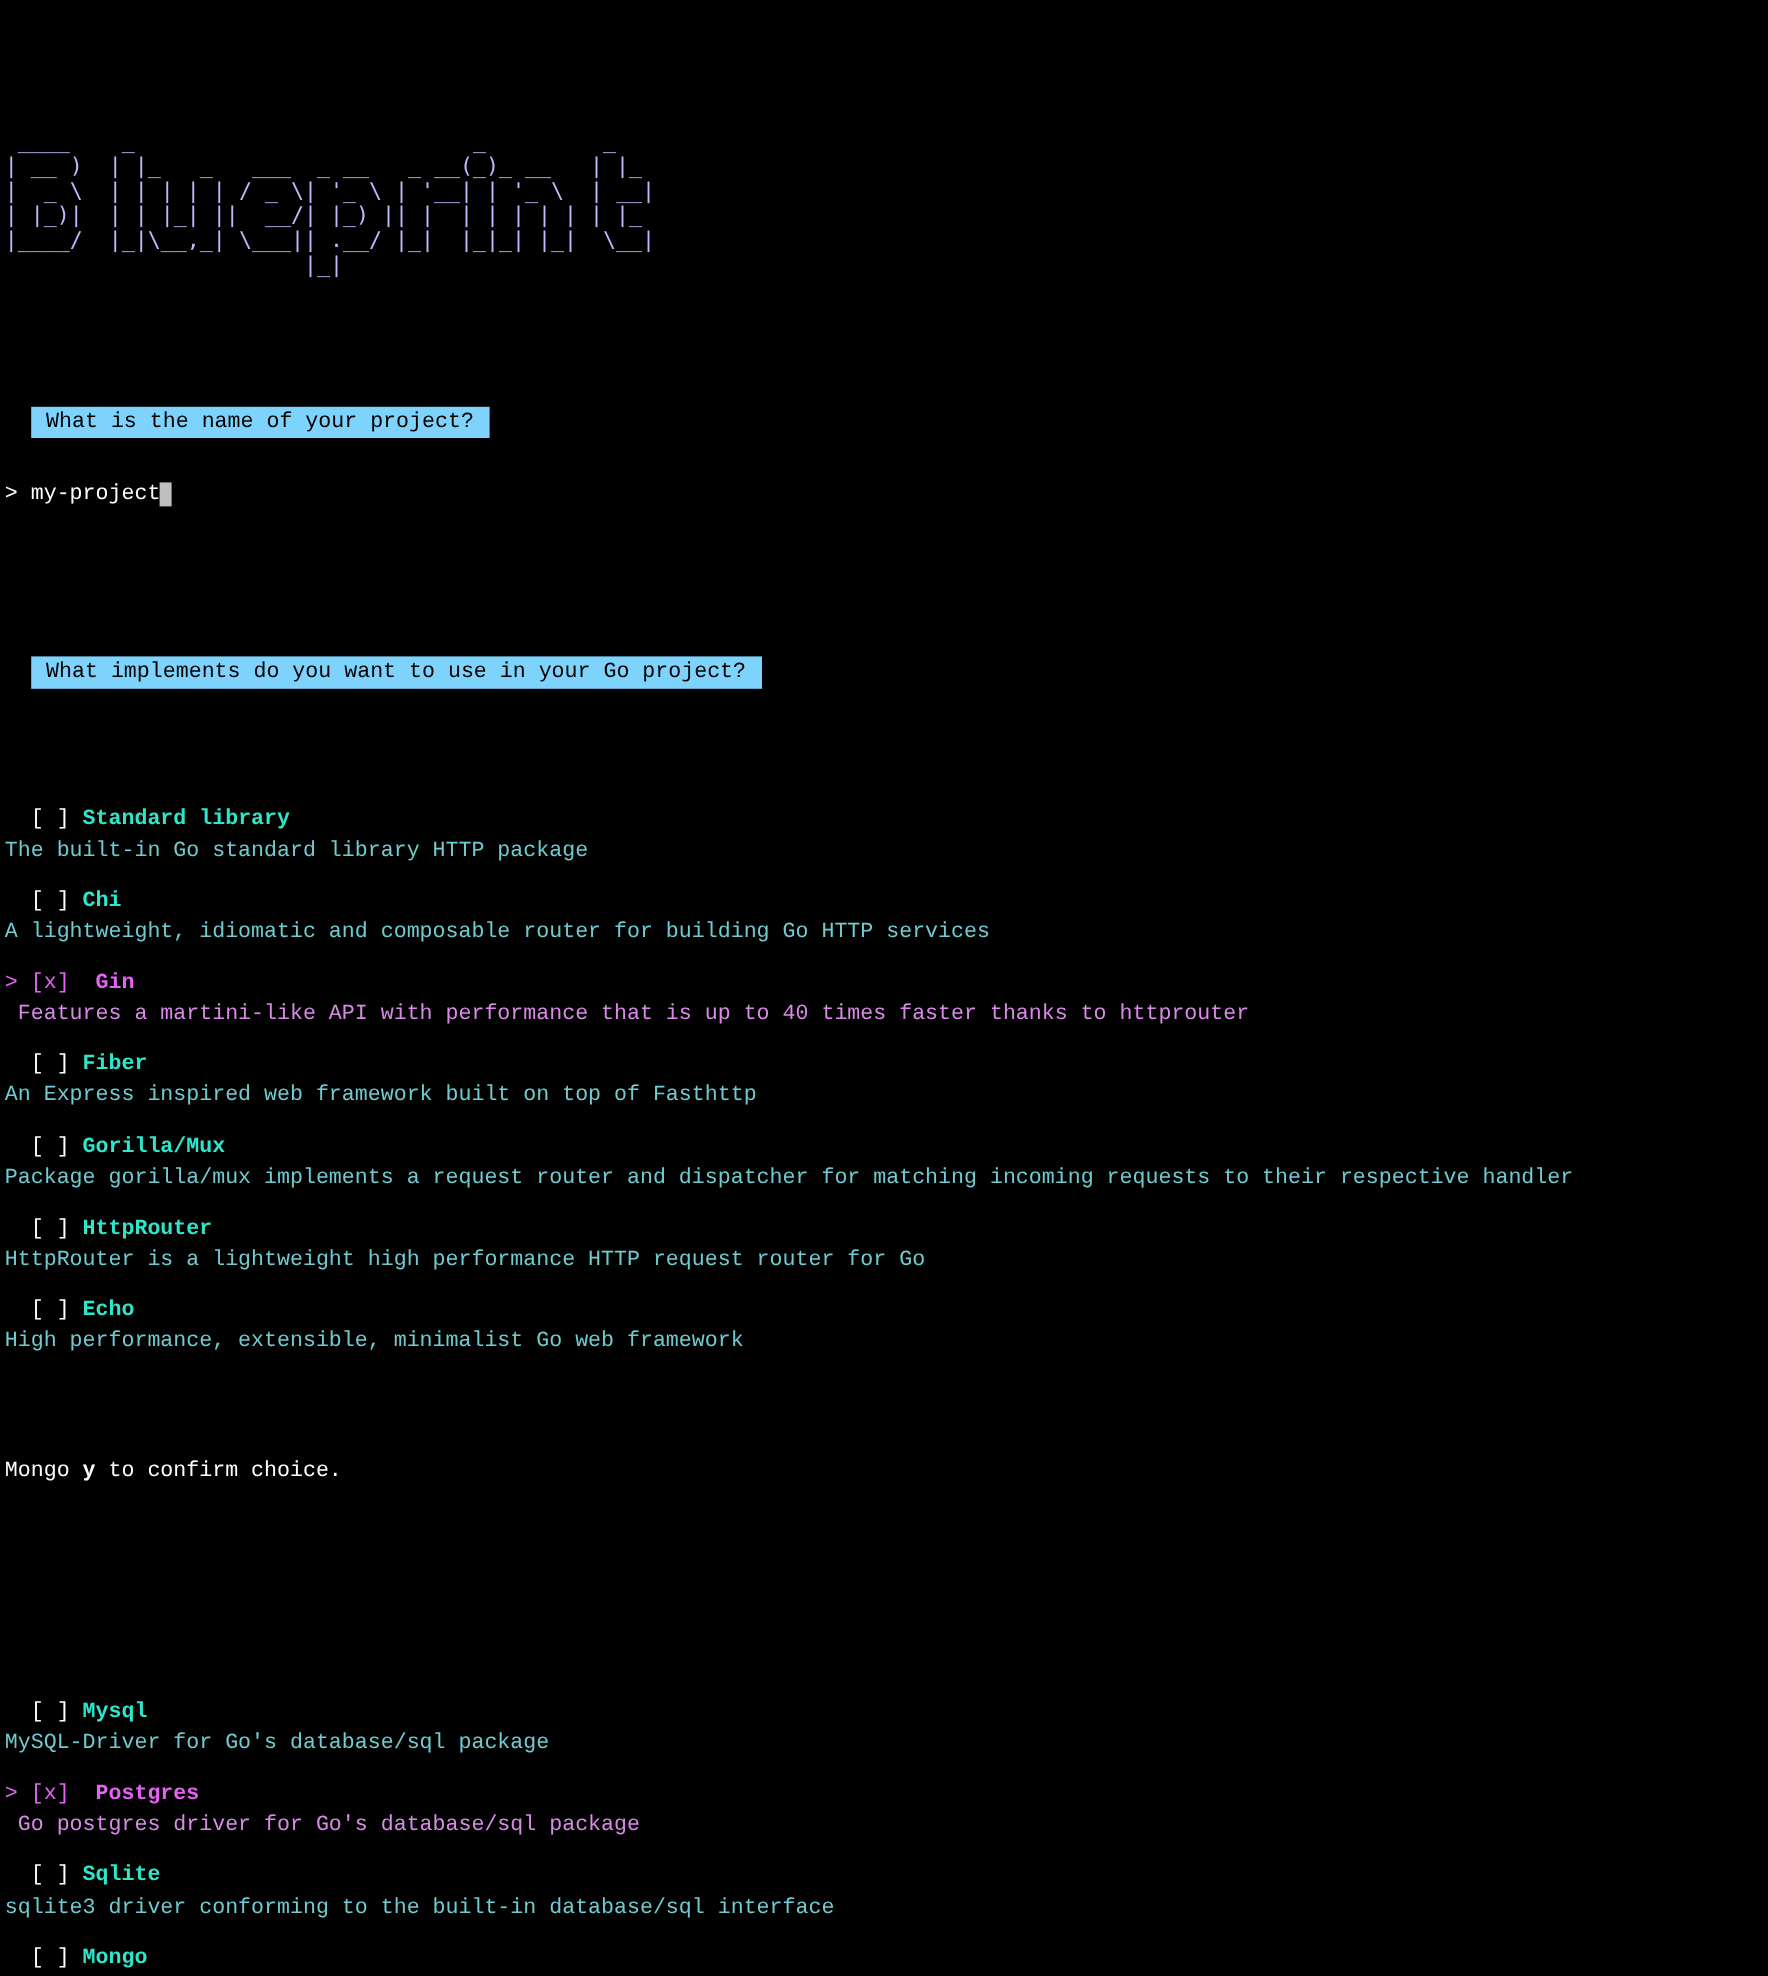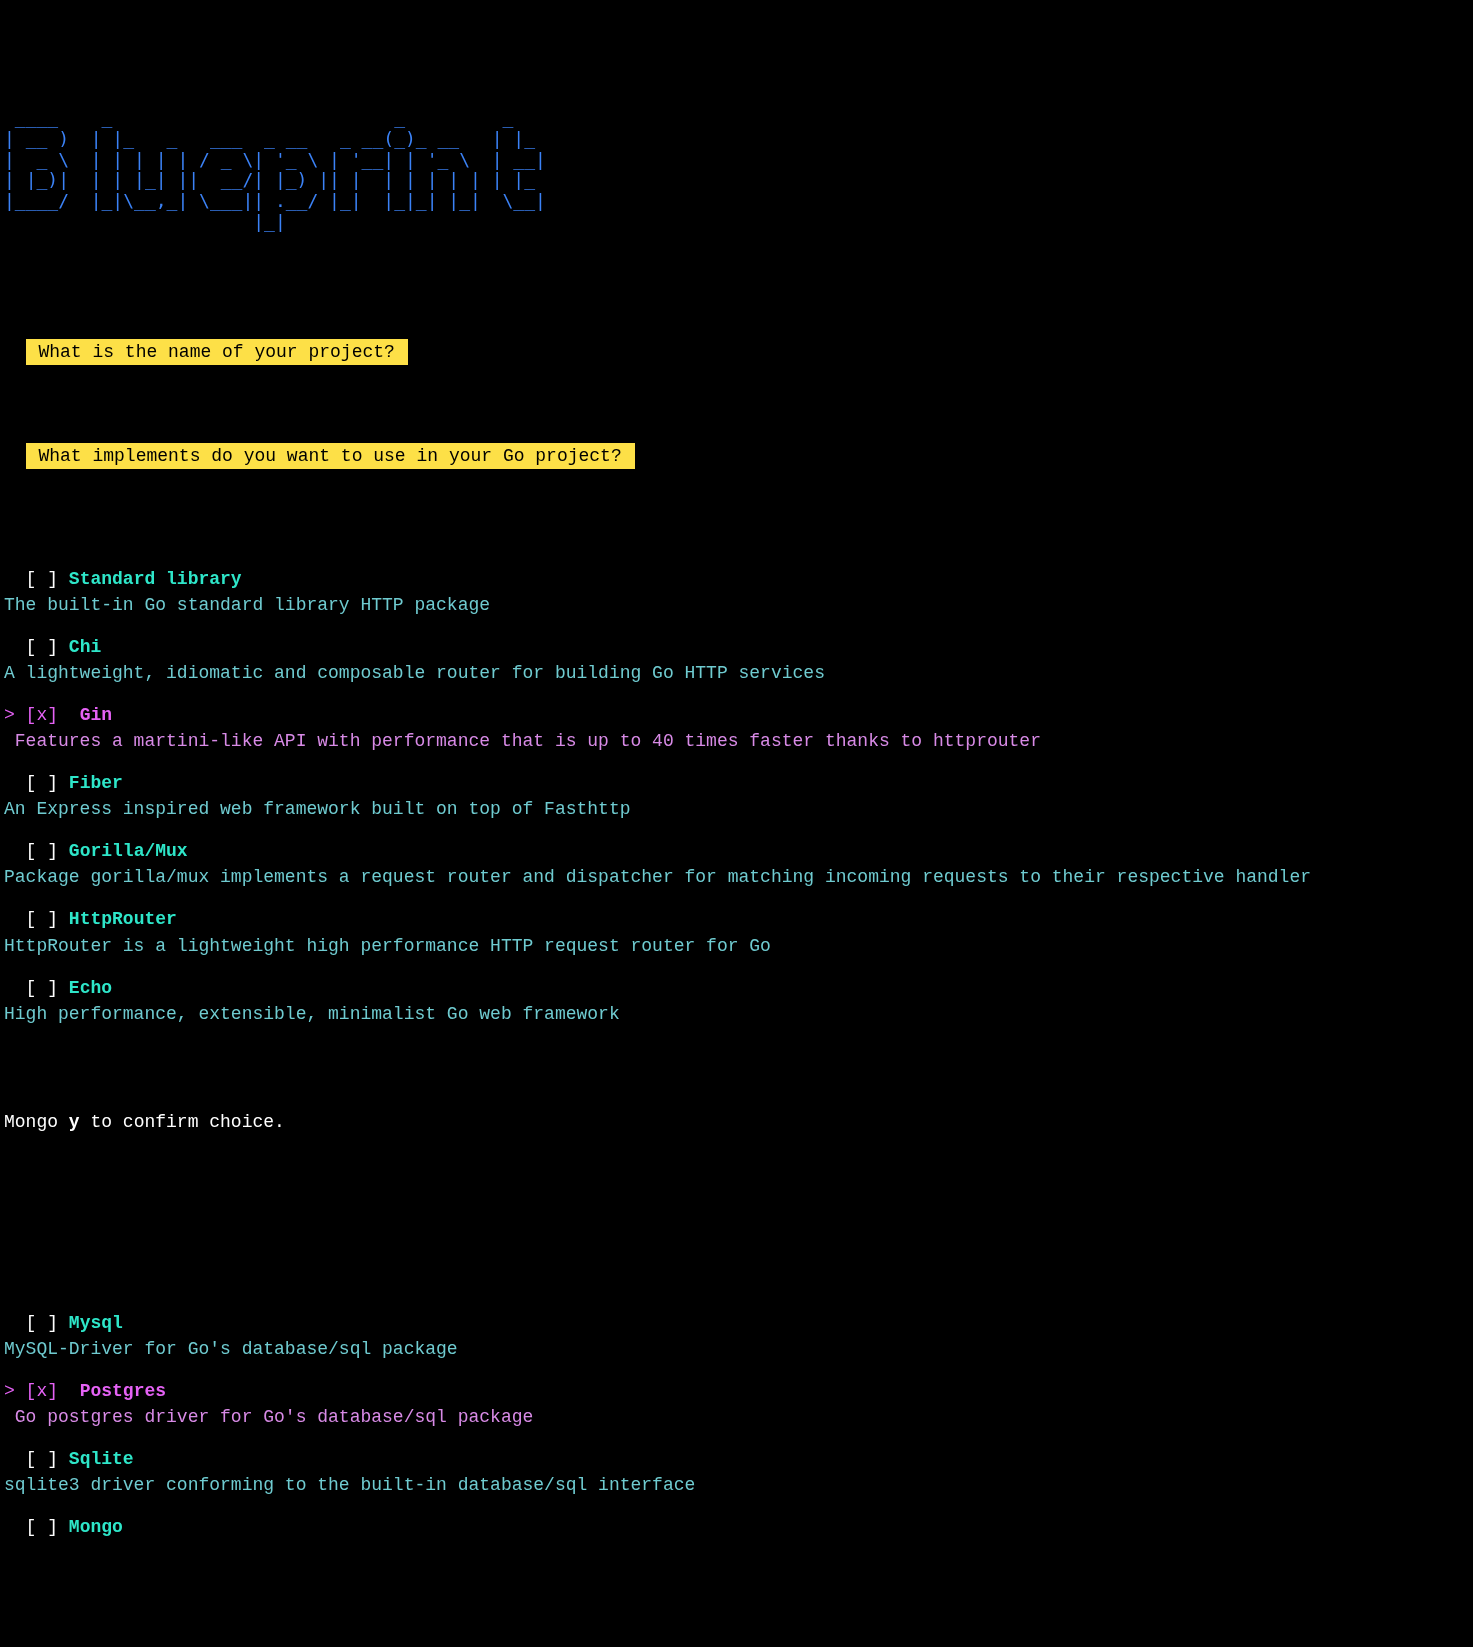--- a/index.html
+++ b/index.html
@@ -10,28 +10,28 @@
     body {
       background: #000000;
       color: #ffffff;
       font-family: "Menlo", "Monaco", "Consolas", "Courier New", monospace;
       font-size: 18px;
       line-height: 1.45;
       padding: 4px;
       white-space: pre;
     }
     .ascii-art {
-      color: #3b82f6;
+      color: #c4b5fd;
       font-weight: normal;
       line-height: 1.15;
       margin-bottom: 28px;
       white-space: pre;
     }
     .question-header {
-      background: #fde047;
+      background: #7dd3fc;
       color: #000000;
       display: inline-block;
       padding: 0 2px;
     }
     .input-line {
       margin-top: 8px;
       margin-bottom: 18px;
     }
     .prompt-caret {
       color: #ffffff;
@@ -100,20 +100,21 @@
 
 <pre class="ascii-art"> ____    _                          _         _   
 | __ )  | |_   _   ___  _ __   _ __(_)_ __   | |_ 
 |  _ \  | | | | | / _ \| '_ \ | '__| | '_ \  | __|
 | |_)|  | | |_| ||  __/| |_) || |  | | | | | | |_ 
 |____/  |_|\__,_| \___|| .__/ |_|  |_|_| |_|  \__|
                        |_|                        </pre>
 
 <div class="section">
   <span class="question-header"> What is the name of your project? </span>
+  <div class="input-line"><span class="prompt-caret">&gt; </span><span class="input-value">my-project</span><span class="cursor"></span></div>
 </div>
 
 <div class="section">
   <span class="question-header"> What implements do you want to use in your Go project? </span>
   <div class="spacer"></div>
   <div id="q2-options"><div class="option-block"><div class="option-line"><span>  </span><span class="brackets">[ ]</span><span> </span><span class="option-name">Standard library</span></div><div class="option-desc">The built-in Go standard library HTTP package</div></div><div class="option-block"><div class="option-line"><span>  </span><span class="brackets">[ ]</span><span> </span><span class="option-name">Chi</span></div><div class="option-desc">A lightweight, idiomatic and composable router for building Go HTTP services</div></div><div class="option-block"><div class="option-line"><span class="selector-caret">&gt; </span><span class="brackets-selected">[x]</span><span>  </span><span class="option-name-selected">Gin</span></div><div class="option-desc-selected"> Features a martini-like API with performance that is up to 40 times faster thanks to httprouter</div></div><div class="option-block"><div class="option-line"><span>  </span><span class="brackets">[ ]</span><span> </span><span class="option-name">Fiber</span></div><div class="option-desc">An Express inspired web framework built on top of Fasthttp</div></div><div class="option-block"><div class="option-line"><span>  </span><span class="brackets">[ ]</span><span> </span><span class="option-name">Gorilla/Mux</span></div><div class="option-desc">Package gorilla/mux implements a request router and dispatcher for matching incoming requests to their respective handler</div></div><div class="option-block"><div class="option-line"><span>  </span><span class="brackets">[ ]</span><span> </span><span class="option-name">HttpRouter</span></div><div class="option-desc">HttpRouter is a lightweight high performance HTTP request router for Go</div></div><div class="option-block option-block-tight"><div class="option-line"><span>  </span><span class="brackets">[ ]</span><span> </span><span class="option-name">Echo</span></div><div class="option-desc">High performance, extensible, minimalist Go web framework</div></div></div>
 </div>
 
 <div class="confirm-line"><span>Mongo </span><span class="confirm-key">y</span><span> to confirm choice.</span></div>
 

